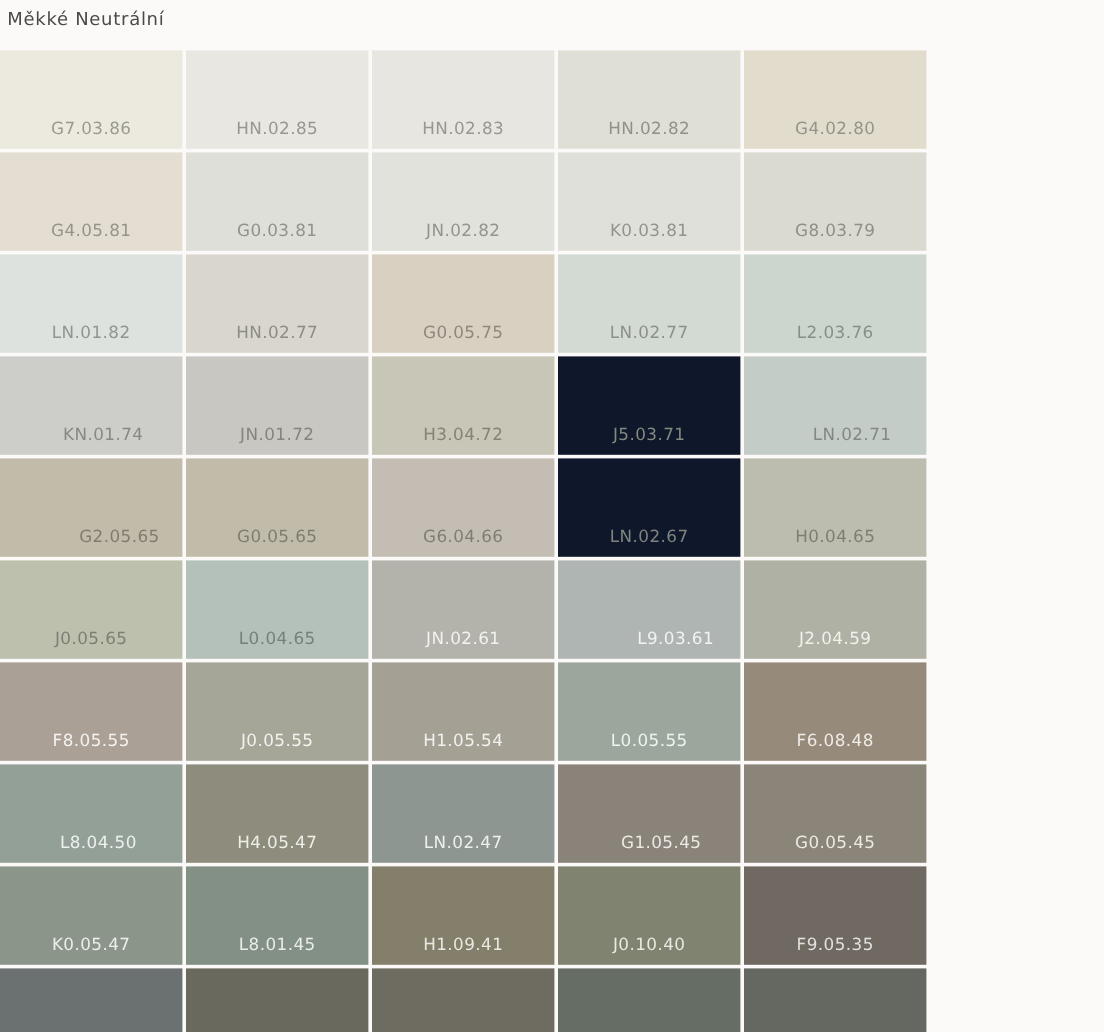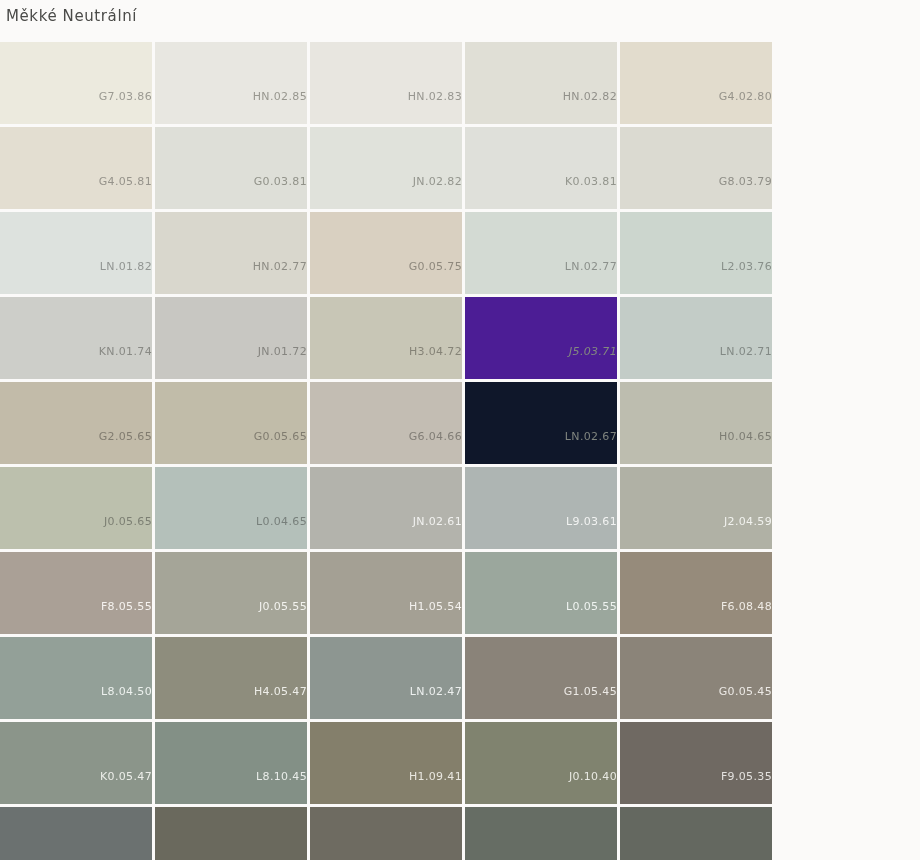--- a/index.html
+++ b/index.html
@@ -48,23 +48,23 @@
     height: 82px;
     box-sizing: border-box;
     position: relative;
     display: block;
     overflow: hidden;
   }
   .swatch-label {
     position: absolute;
     left: 0;
     right: 0;
-    bottom: 22px;
-    text-align: right;
-    font-size: 11px;
+    bottom: 10px;
+    text-align: center;
+    font-size: 14px;
     letter-spacing: 0.35px;
     font-family: "DejaVu Sans", sans-serif;
     line-height: 11px;
     white-space: nowrap;
   }
 </style>
 </head>
 <body style="background: rgb(251, 250, 249);">
 
 <div id="palette-page" style="background: rgb(251, 250, 249);">
@@ -119,21 +119,21 @@
       </div>
       <div class="swatch" style="background: rgb(205, 206, 201);">
         <span class="swatch-label" style="color: rgb(136, 137, 132); margin-left: 20px;">KN.01.74</span>
       </div>
       <div class="swatch" style="background: rgb(200, 199, 194);">
         <span class="swatch-label" style="color: rgb(133, 132, 127);">JN.01.72</span>
       </div>
       <div class="swatch" style="background: rgb(200, 198, 182);">
         <span class="swatch-label" style="color: rgb(133, 131, 119);">H3.04.72</span>
       </div>
-      <div class="swatch" style="background: #4c1d95; font-style: italic;">
+      <div class="swatch" style="background: #0f172a;">
         <span class="swatch-label" style="color: rgb(131, 137, 127);">J5.03.71</span>
       </div>
       <div class="swatch" style="background: rgb(195, 204, 199);">
         <span class="swatch-label" style="color: rgb(130, 137, 133); padding-left: 28px;">LN.02.71</span>
       </div>
       <div class="swatch" style="background: rgb(194, 187, 169);">
         <span class="swatch-label" style="color: rgb(129, 124, 112); padding-left: 47px;">G2.05.65</span>
       </div>
       <div class="swatch" style="background: rgb(193, 188, 169);">
         <span class="swatch-label" style="color: rgb(128, 124, 112);">G0.05.65</span>
@@ -189,21 +189,21 @@
       <div class="swatch" style="background: rgb(138, 131, 121);">
         <span class="swatch-label" style="color: rgb(236, 233, 229); padding-left: 20px;">G1.05.45</span>
       </div>
       <div class="swatch" style="background: rgb(139, 132, 121);">
         <span class="swatch-label" style="color: rgb(236, 233, 229);">G0.05.45</span>
       </div>
       <div class="swatch" style="background: rgb(139, 149, 138);">
         <span class="swatch-label" style="color: rgb(236, 238, 233);">K0.05.47</span>
       </div>
       <div class="swatch" style="background: rgb(131, 144, 134);">
-        <span class="swatch-label" style="color: rgb(233, 236, 233);">L8.10.45</span>
+        <span class="swatch-label" style="color: rgb(233, 236, 233);">L8.01.45</span>
       </div>
       <div class="swatch" style="background: rgb(132, 127, 107);">
         <span class="swatch-label" style="color: rgb(233, 231, 224);">H1.09.41</span>
       </div>
       <div class="swatch" style="background: rgb(128, 131, 111);">
         <span class="swatch-label" style="color: rgb(232, 233, 226);">J0.10.40</span>
       </div>
       <div class="swatch" style="background: rgb(111, 105, 98);">
         <span class="swatch-label" style="color: rgb(227, 225, 222);">F9.05.35</span>
       </div>

